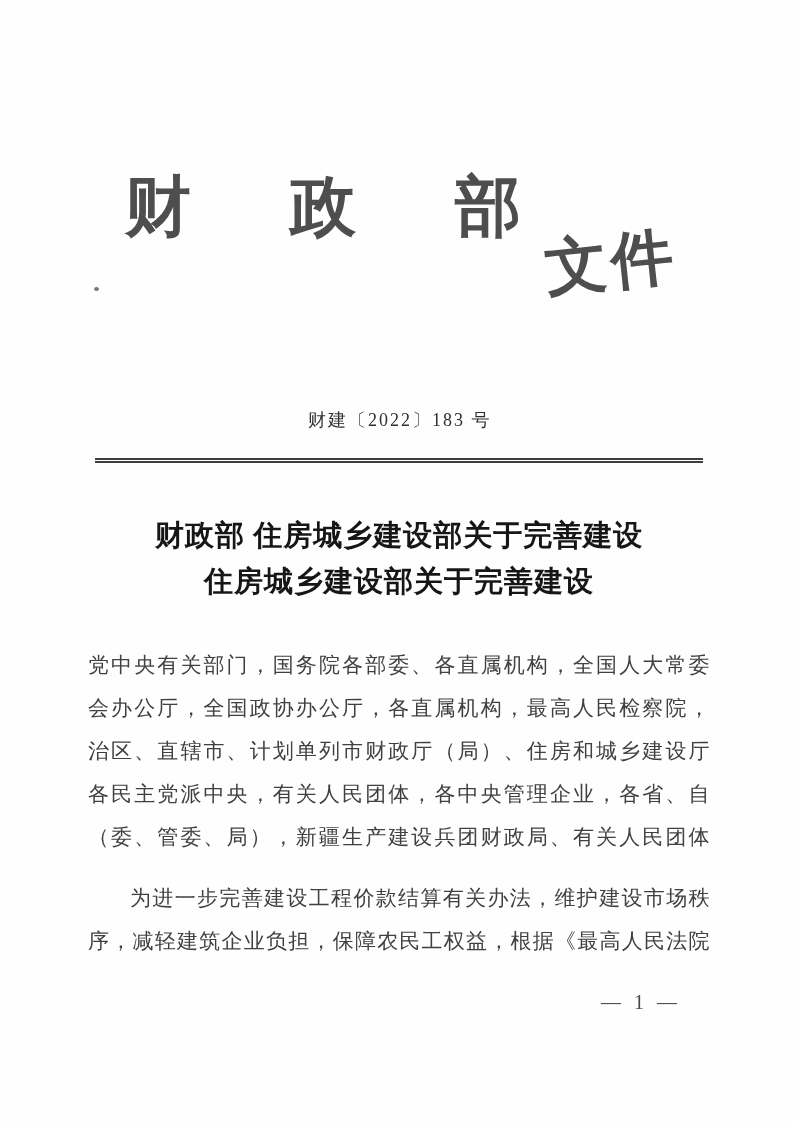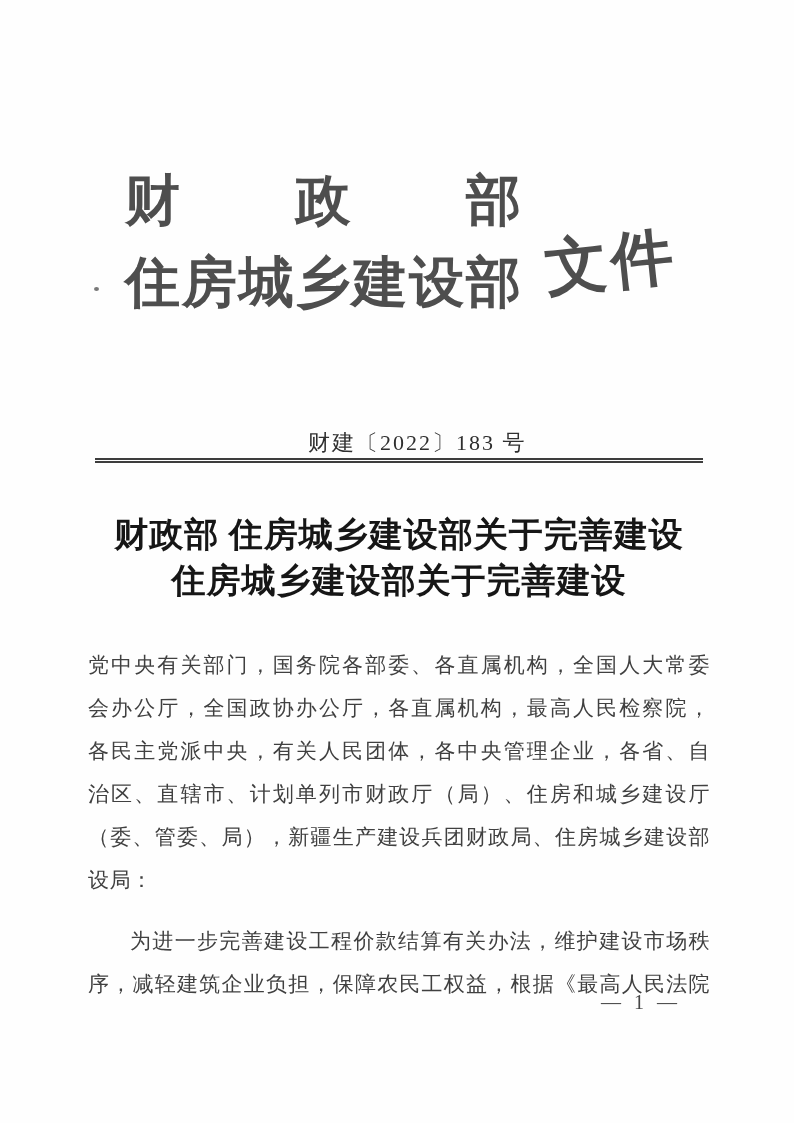--- a/index.html
+++ b/index.html
@@ -8,54 +8,54 @@
     position:relative;
     width:794px; height:1123px;
     background:#fefefe;
     font-family:"Liberation Serif","DejaVu Serif",serif;
     overflow:hidden;
     margin:0 auto;
   }
   
   .header { position:absolute; left:125px; top:172px; width:396px; }
   .agency {
-    font-size:55px; font-weight:700; line-height:1.05;
+    font-size:66px; font-weight:700; line-height:1.05;
     color:#4e4e4e;
     text-align:justify; text-align-last:justify;
     width:100%;
   }
   .agency1 { margin-bottom:24px; }
   .doc-label {
     position:absolute; left:420px; top:48px;
     font-size:62px; font-weight:700; color:#4e4e4e;
     letter-spacing:4px; white-space:nowrap;
     transform:rotate(-6deg);
   }
   .artifact-dot {
     position:absolute; left:94px; top:287px;
     width:5px; height:4px; border-radius:50%;
     background:#787878;
   }
   
   .doc-number {
-    position:absolute; left:308px; top:428px;
-    font-size:22px; color:#2f2f2f; letter-spacing:2px;
+    position:absolute; left:308px; top:408px;
+    font-size:18px; color:#2f2f2f; letter-spacing:2px;
     white-space:nowrap;
   }
   .divider {
     position:absolute; left:95px; top:458px;
     width:608px; height:5px;
     border-top:2px solid #3d3d3d;
     border-bottom:2px solid #3d3d3d;
   }
   
   .title {
     position:absolute; left:88px; top:512px; width:622px;
     text-align:center;
-    font-size:34px; font-weight:700; color:#161616;
+    font-size:29px; font-weight:700; color:#161616;
     line-height:46px;
     letter-spacing:1px;
   }
   
   .body {
     position:absolute; left:88px; top:644px; width:622px;
     font-size:21px; color:#404040;
     letter-spacing:0.5px;
   }
   .line { line-height:43px; height:43px; white-space:nowrap; }
@@ -69,41 +69,39 @@
     white-space:nowrap;
   }
 </style>
 </head>
 <body>
 
 <div class="page">
 
   <div class="header">
     <div class="agency agency1">财政部</div>
-    <div class="agency agency2">住房城乡建设部</div>
     <div class="doc-label">文件</div>
   </div>
 
   <div class="artifact-dot"></div>
 
   <div class="doc-number">财建〔2022〕183 号</div>
 
   <div class="divider"></div>
 
   <div class="title">
     <div>财政部 住房城乡建设部关于完善建设</div>
     <div>住房城乡建设部关于完善建设</div>
   </div>
 
   <div class="body">
     <div class="line just">党中央有关部门，国务院各部委、各直属机构，全国人大常委</div>
     <div class="line just">会办公厅，全国政协办公厅，各直属机构，最高人民检察院，</div>
+    <div class="line just">治区、直辖市、计划单列市财政厅（局）、住房和城乡建设厅</div>
     <div class="line just">各民主党派中央，有关人民团体，各中央管理企业，各省、自</div>
-    <div class="line just">治区、直辖市、计划单列市财政厅（局）、住房和城乡建设厅</div>
-    <div class="line just">（委、管委、局），新疆生产建设兵团财政局、住房城乡建设部</div>
-    <div class="line">设局：</div>
+    <div class="line just">（委、管委、局），新疆生产建设兵团财政局、有关人民团体</div>
     <div class="line just indent para2-start">为进一步完善建设工程价款结算有关办法，维护建设市场秩</div>
     <div class="line just">序，减轻建筑企业负担，保障农民工权益，根据《最高人民法院</div>
   </div>
 
   <div class="page-number">— 1 —</div>
 
 </div>
 
 </body></html>

